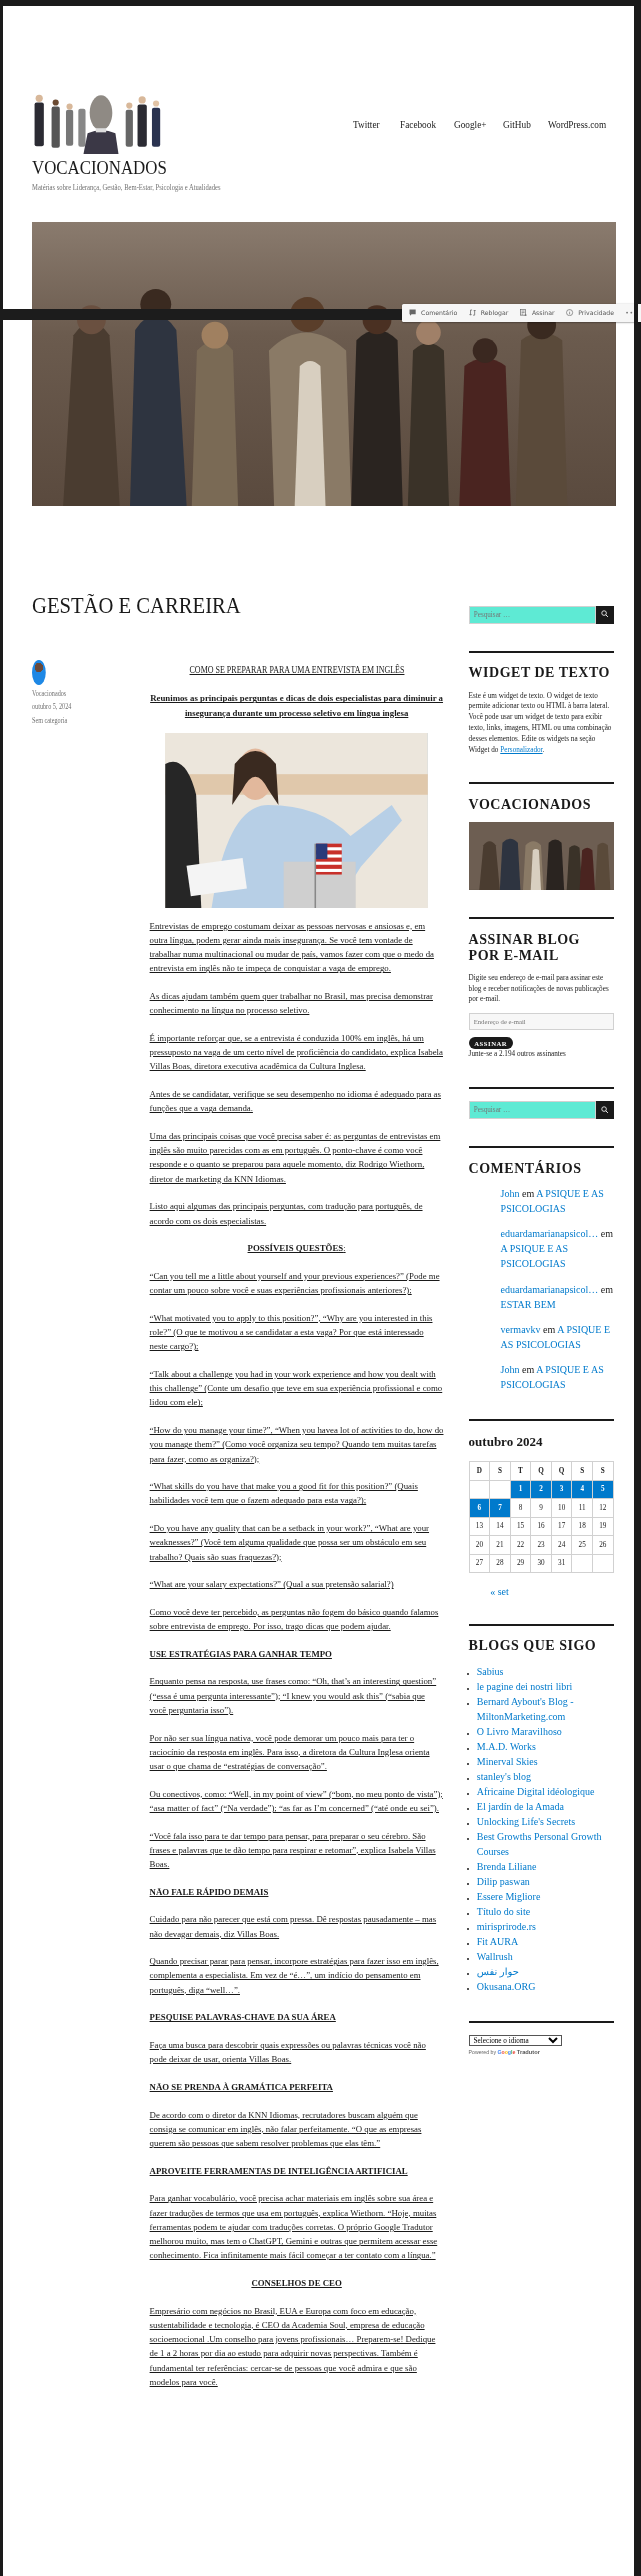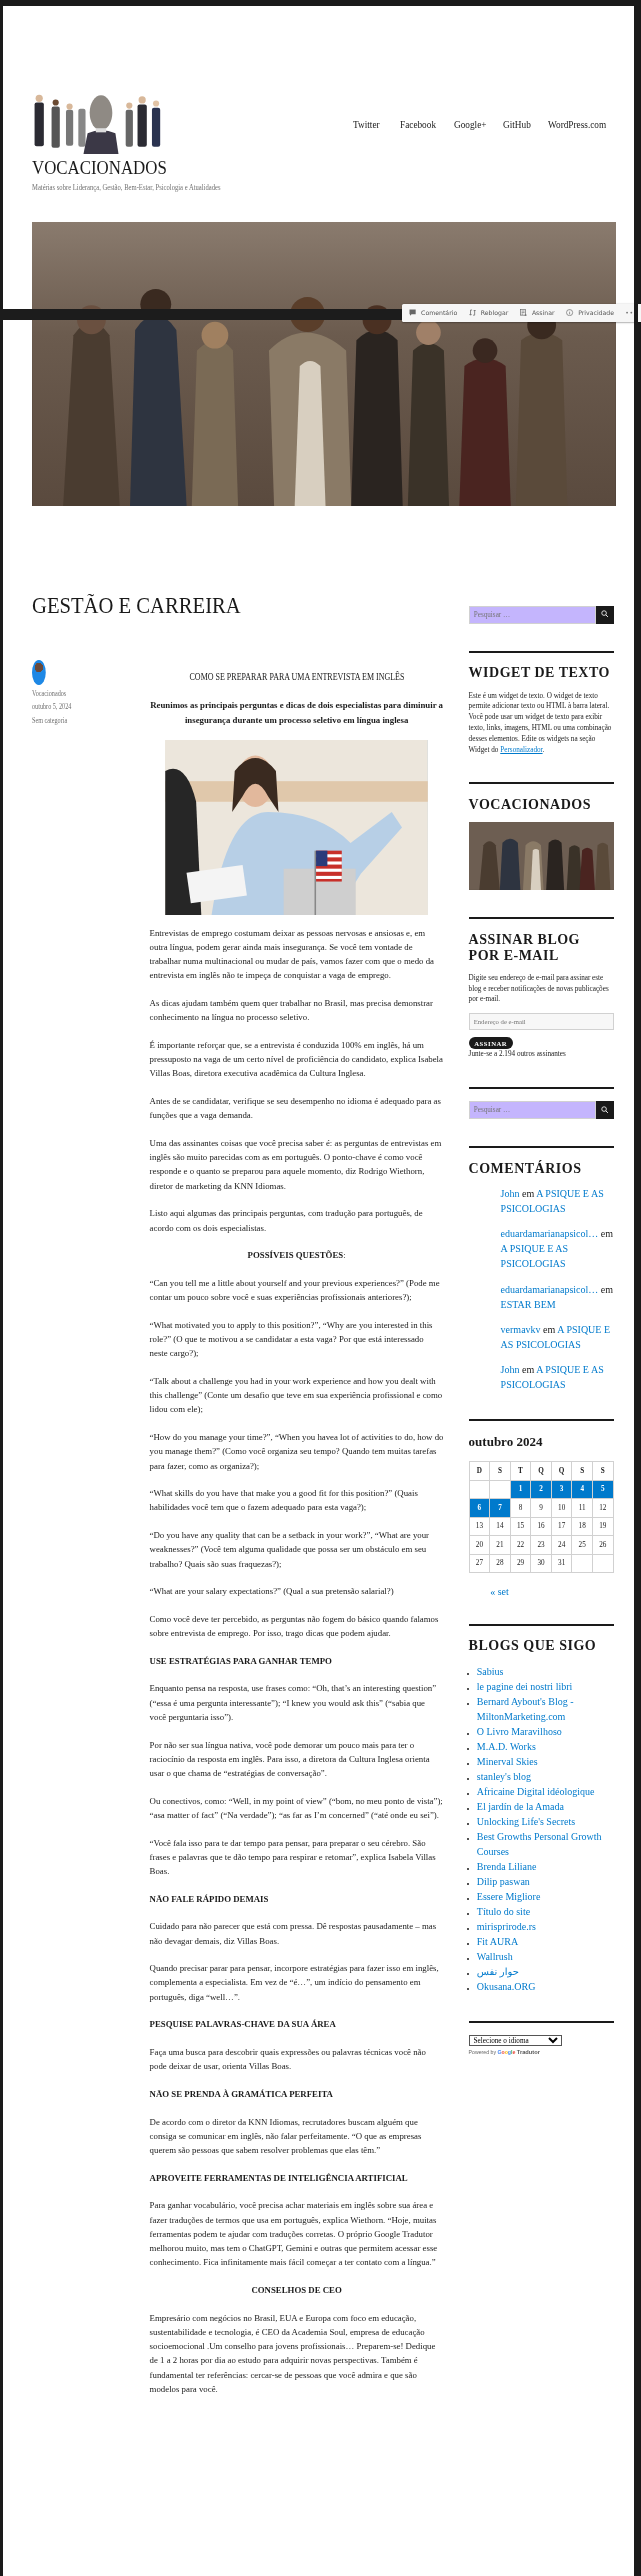--- a/index.html
+++ b/index.html
@@ -28,21 +28,21 @@
   .content .center { text-align: center; }
   .content .post-heading { text-align: center; font-weight: normal; font-size: 9.3px; margin-bottom: 13.4px; transform: scaleX(0.86); }
   .content .sub { text-align: center; font-weight: bold; font-size: 8.8px; line-height: 1.62; margin-bottom: 13.4px; }
   .content .h { font-weight: bold; }
   .content .article-img { width: 263px; height: 175px; margin: 0 auto 10.3px auto; background: linear-gradient(135deg, #f1ece4 0%, #d9c6ac 40%, #b9cde0 60%, #e6e6e6 100%); position: relative; overflow: hidden; }
   .sidebar { position: absolute; left: 466px; top: 20.6px; width: 145px; font-family: "Liberation Serif", serif; }
   .widget { border-top: 2.1px solid #1a1a1a; padding-top: 12.4px; margin-bottom: 27px; }
   .widget.first { border-top: none; padding-top: 0; }
   .widget h2 { font-size: 14px; font-weight: bold; letter-spacing: 0.5px; margin-bottom: 9.3px; }
   .search { display: flex; height: 18px; }
-  .search input { flex: 1; border: 0.5px solid #d1d1d1; background: #c4b5fd; font-family: "Liberation Serif", serif; font-size: 7.2px; padding: 0 4.1px; color: #686868; }
+  .search input { flex: 1; border: 0.5px solid #d1d1d1; background: #5eead4; font-family: "Liberation Serif", serif; font-size: 7.2px; padding: 0 4.1px; color: #686868; }
   .search button { width: 18px; background: #1a1a1a; border: none; color: #fff; font-size: 7.7px; }
   .widget p, .widget .txt { font-size: 7.2px; line-height: 1.5; }
   .link { color: #007acc; text-decoration: none; }
   .link-u { color: #007acc; text-decoration: underline; }
   .side-img { width: 145px; height: 68px; background: linear-gradient(180deg, #6b5c4e 0%, #4a3c32 60%, #3a302a 100%); }
   .email-input { width: 100%; height: 16.5px; border: 0.5px solid #d1d1d1; background: #f7f7f7; font-family: "Liberation Serif", serif; font-size: 6.7px; padding: 0 4.1px; margin: 8.2px 0 7.2px 0; color: #686868; }
   .btn-subscribe { background: #1a1a1a; color: #fff; border: none; border-radius: 8.2px; padding: 2.6px 5.7px; font-family: "Liberation Serif", serif; font-size: 6.7px; letter-spacing: 0.5px; font-weight: bold; }
   .comments { list-style: none; padding-left: 32px; font-size: 10px; line-height: 1.5; }
   .comments li { margin-bottom: 10.3px; }
   .cal-caption { font-weight: bold; font-size: 13px; margin-bottom: 11.3px; }
@@ -175,21 +175,21 @@
   <div class="main-wrap" style="height:2154px;">
     <h1 class="page-title" style="top:67px;">GESTÃO E CARREIRA</h1>
 
     <div class="entry-meta" style="top:135px;">
       <div class="avatar"></div>
       <div>Vocacionados</div>
       <div>outubro 5, 2024</div>
       <div>Sem categoria</div>
     </div>
 
-    <article class="content" style="top:145px;">
+    <article class="content" style="top:138px;text-decoration:underline;">
       <div class="post-heading">COMO SE PREPARAR PARA UMA ENTREVISTA EM INGLÊS</div>
       <div class="sub">Reunimos as principais perguntas e dicas de dois especialistas para diminuir a insegurança durante um processo seletivo em língua inglesa</div>
       <div class="article-img">
         <svg width="263" height="175" viewBox="0 0 510 340">
           <rect width="510" height="340" fill="#ece6dc"></rect>
           <rect y="80" width="510" height="40" fill="#d8b48a" opacity="0.6"></rect>
           <path d="M0 60 Q40 40 60 120 L70 340 H0 Z" fill="#262626"></path>
           <path d="M90 340 Q120 140 200 140 Q300 140 360 200 L440 140 L460 170 L380 260 L330 340 Z" fill="#b7cfe6"></path>
           <ellipse cx="175" cy="80" rx="36" ry="50" fill="#e2b89c"></ellipse>
           <path d="M135 60 Q175 10 215 60 L220 140 L200 110 Q175 60 150 110 L130 140 Z" fill="#3a2a20"></path>
@@ -204,21 +204,21 @@
             <rect x="293" y="215" width="22" height="30" fill="#2a3b7a"></rect>
           </g>
           <rect x="45" y="250" width="110" height="60" fill="#f4f4f4" transform="rotate(-8 100 280)"></rect>
         </svg>
       </div>
 
       <p>Entrevistas de emprego costumam deixar as pessoas nervosas e ansiosas e, em outra língua, podem gerar ainda mais insegurança. Se você tem vontade de trabalhar numa multinacional ou mudar de país, vamos fazer com que o medo da entrevista em inglês não te impeça de conquistar a vaga de emprego.</p>
       <p>As dicas ajudam também quem quer trabalhar no Brasil, mas precisa demonstrar conhecimento na língua no processo seletivo.</p>
       <p>É importante reforçar que, se a entrevista é conduzida 100% em inglês, há um pressuposto na vaga de um certo nível de proficiência do candidato, explica Isabela Villas Boas, diretora executiva acadêmica da Cultura Inglesa.</p>
       <p>Antes de se candidatar, verifique se seu desempenho no idioma é adequado para as funções que a vaga demanda.</p>
-      <p>Uma das assinantes coisas que você precisa saber é: as perguntas de entrevistas em inglês são muito parecidas com as em português. O ponto-chave é como você responde e o quanto se preparou para aquele momento, diz Rodrigo Wiethorn, diretor de marketing da KNN Idiomas.</p>
+      <p>Uma das principais coisas que você precisa saber é: as perguntas de entrevistas em inglês são muito parecidas com as em português. O ponto-chave é como você responde e o quanto se preparou para aquele momento, diz Rodrigo Wiethorn, diretor de marketing da KNN Idiomas.</p>
       <p>Listo aqui algumas das principais perguntas, com tradução para português, de acordo com os dois especialistas.</p>
 
       <p class="center"><b>POSSÍVEIS QUESTÕES</b><span>:</span></p>
 
       <p>“Can you tell me a little about yourself and your previous experiences?” (Pode me contar um pouco sobre você e suas experiências profissionais anteriores?);</p>
       <p>“What motivated you to apply to this position?”, “Why are you interested in this role?” (O que te motivou a se candidatar a esta vaga? Por que está interessado neste cargo?);</p>
       <p>“Talk about a challenge you had in your work experience and how you dealt with this challenge” (Conte um desafio que teve em sua experiência profissional e como lidou com ele);</p>
       <p>“How do you manage your time?”,  “When you havea lot of activities to do, how do you manage them?” (Como você organiza seu tempo? Quando tem muitas tarefas para fazer, como as organiza?);</p>
       <p>“What skills do you have that make you a good fit for this position?” (Quais habilidades você tem que o fazem adequado para esta vaga?);</p>
       <p>“Do you have any quality that can be a setback in your work?”,  “What are your weaknesses?” (Você tem alguma qualidade que possa ser um obstáculo em seu trabalho? Quais são suas fraquezas?);</p>

